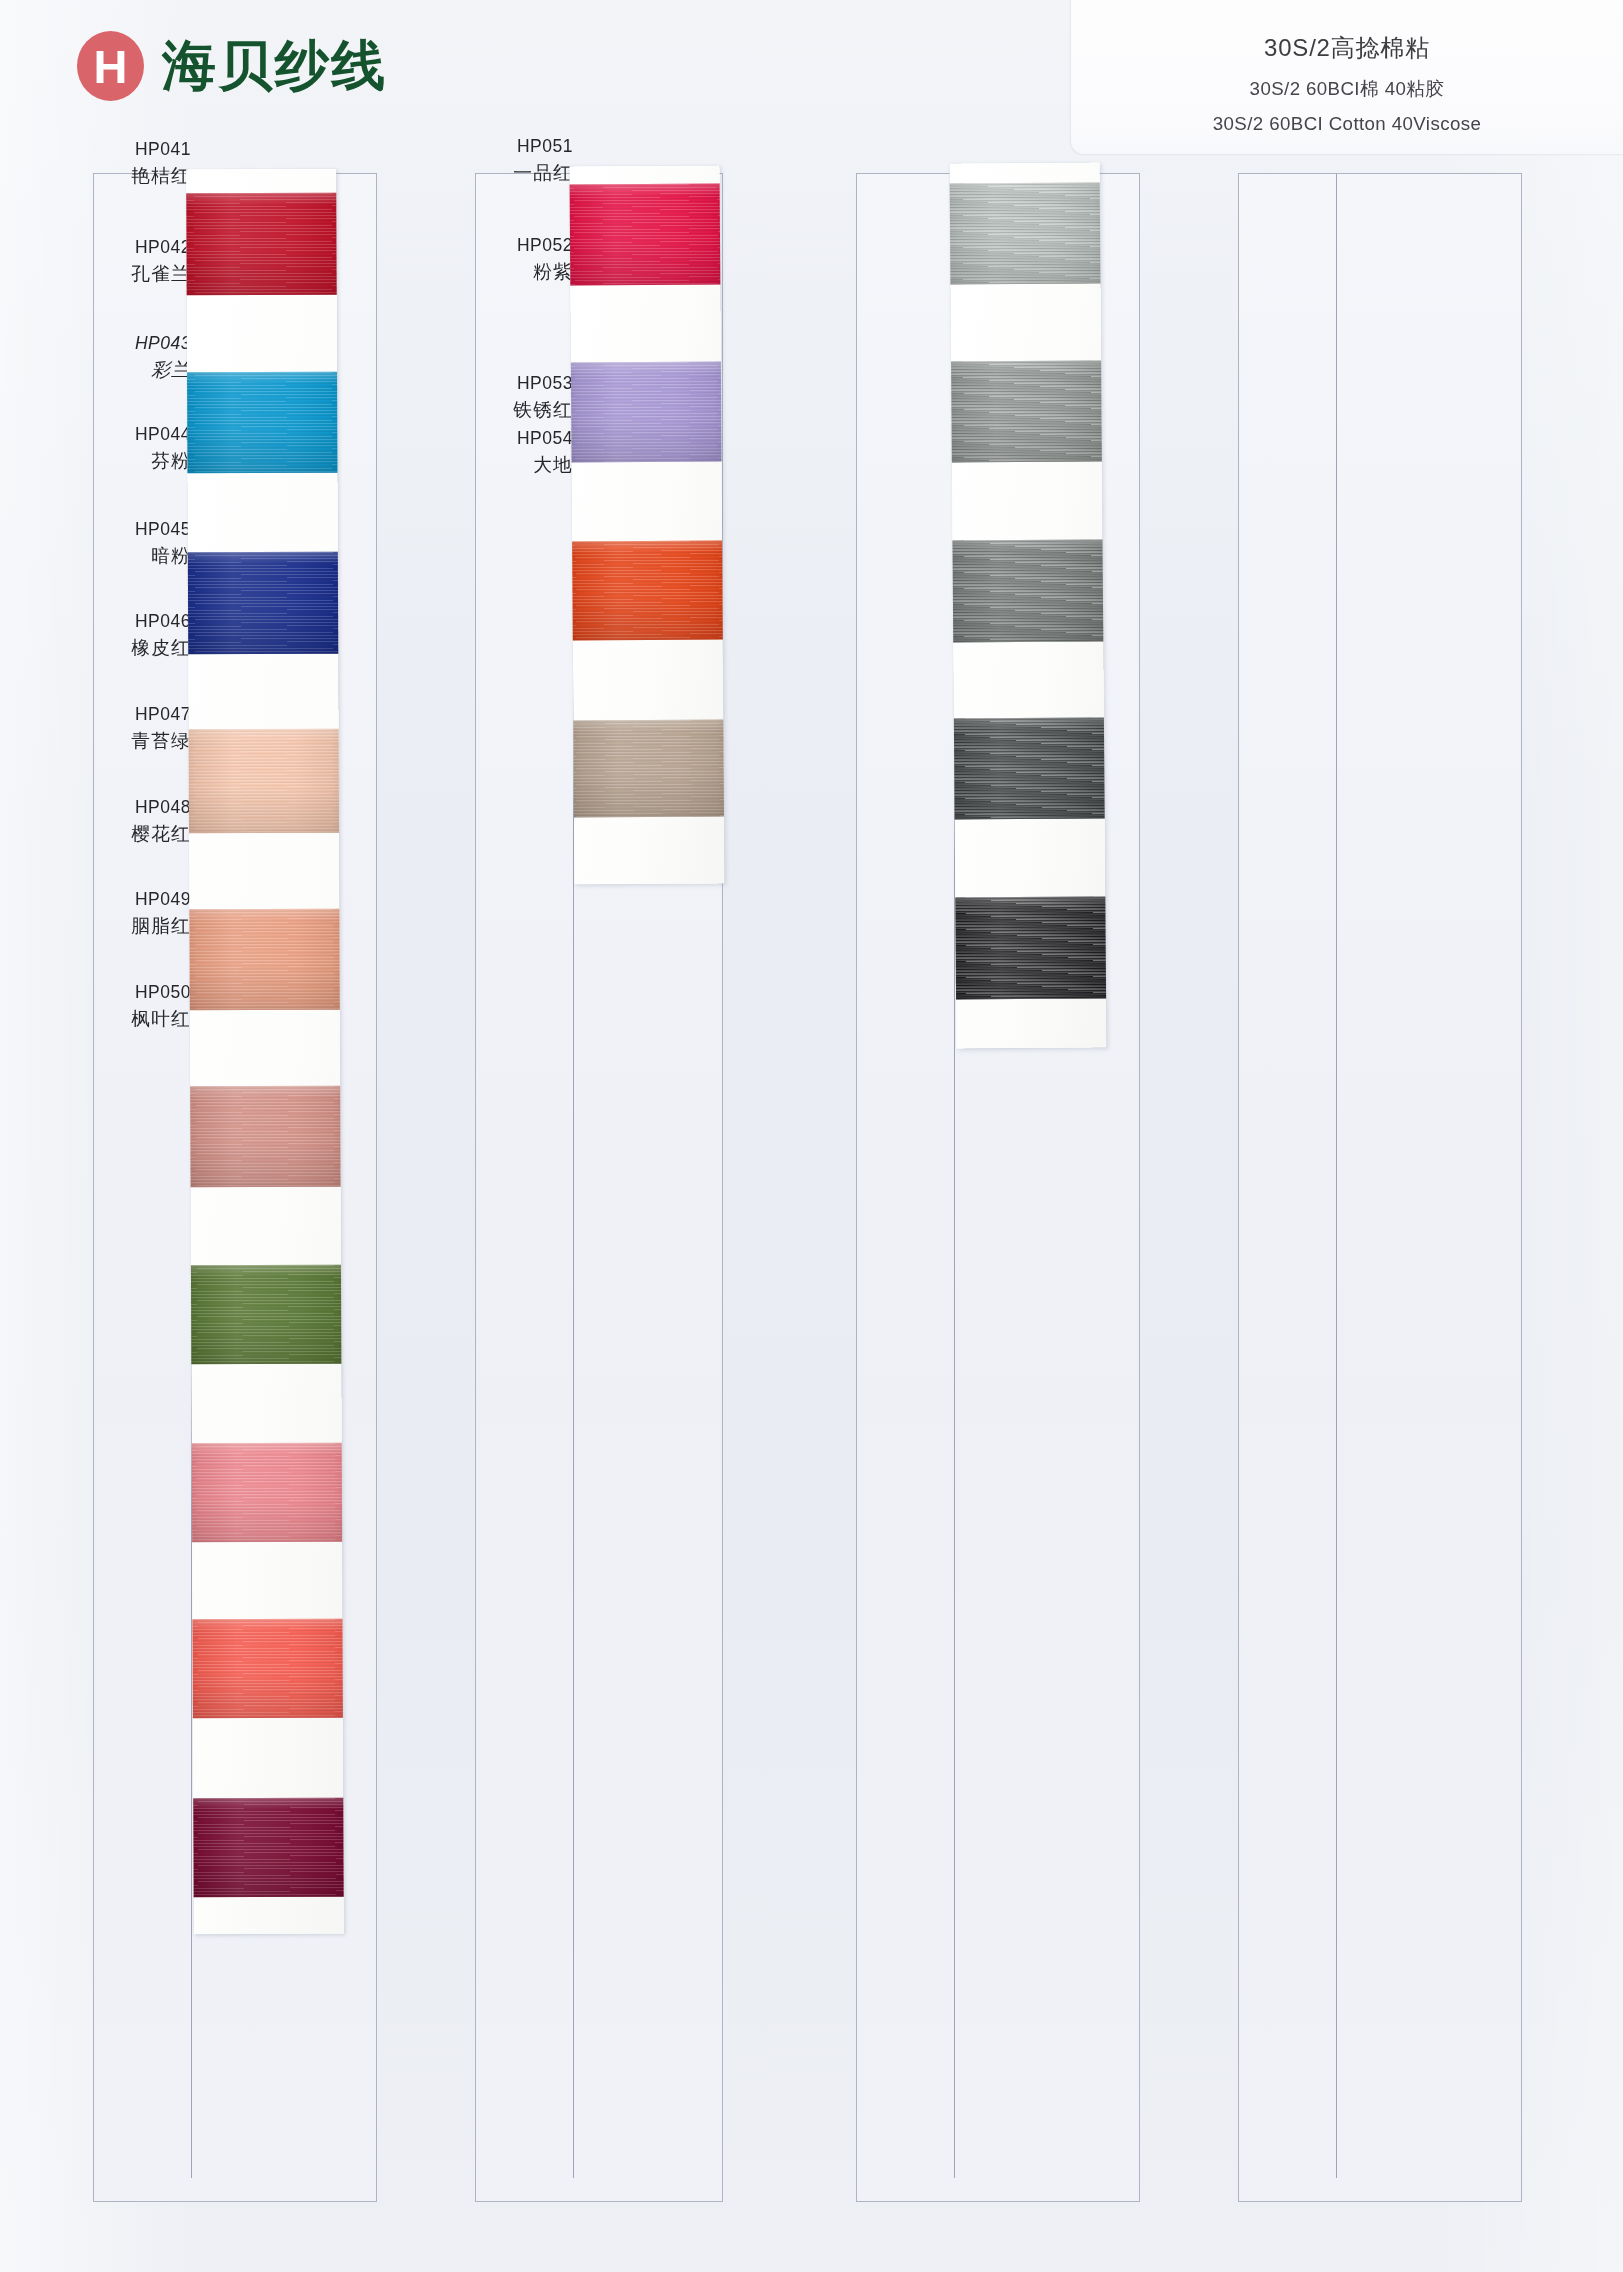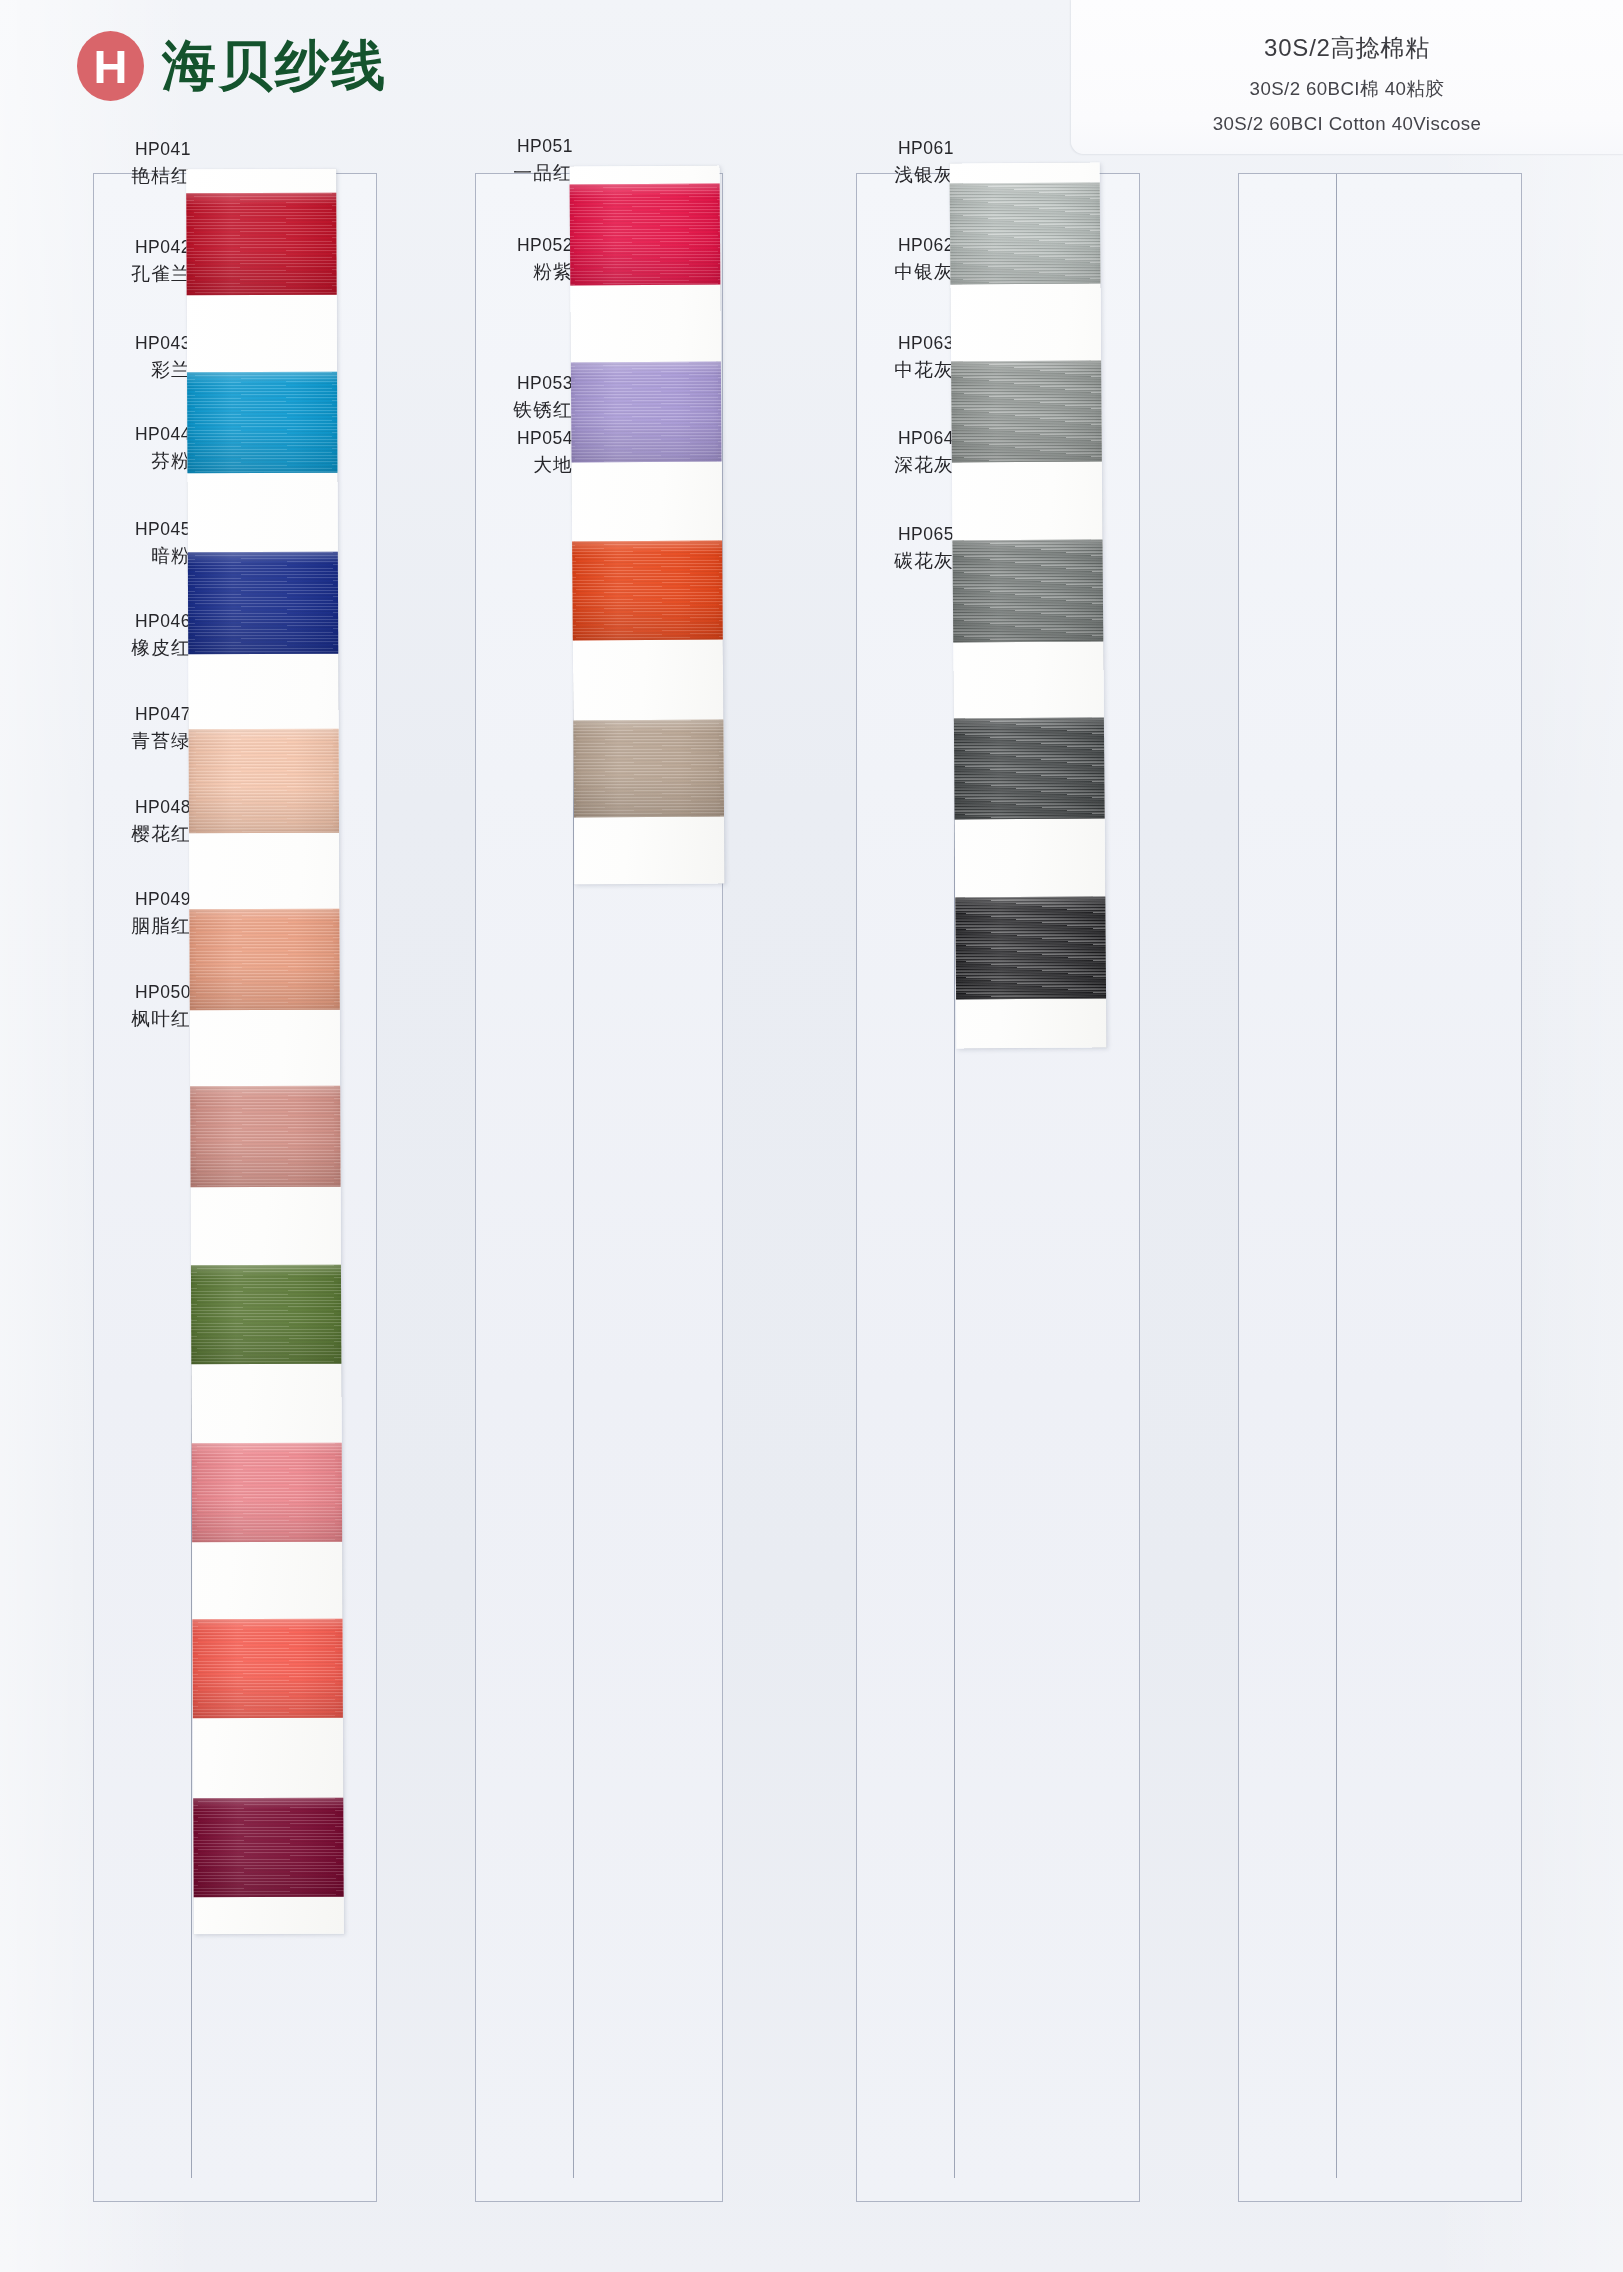--- a/index.html
+++ b/index.html
@@ -131,21 +131,21 @@
       <div class="divider" style="left: 97px;"></div>
       <div class="labelcol">
         <div class="lbl" style="top: -37px;">
           <div class="code">HP041</div>
           <div class="name">艳桔红</div>
         </div>
         <div class="lbl" style="top: 61px;">
           <div class="code">HP042</div>
           <div class="name">孔雀兰</div>
         </div>
-        <div class="lbl" style="top: 157px;">
+        <div class="lbl" style="top: 157px; font-style: italic;">
           <div class="code">HP043</div>
           <div class="name">彩兰</div>
         </div>
         <div class="lbl" style="top: 248px;">
           <div class="code">HP044</div>
           <div class="name">芬粉</div>
         </div>
         <div class="lbl" style="top: 343px;">
           <div class="code">HP045</div>
           <div class="name">暗粉</div>
@@ -206,42 +206,20 @@
       </div>
       <div class="card" style="left: 96px; top: -8px; width: 150px; height: 718px; transform: rotate(-0.4deg);">
         <div class="skein" style="top: 18px; height: 101px; background: rgb(232, 21, 73);"></div>
         <div class="skein" style="top: 196px; height: 100px; background: rgb(170, 155, 216);"></div>
         <div class="skein" style="top: 375px; height: 99px; background: rgb(233, 72, 28);"></div>
         <div class="skein" style="top: 554px; height: 97px; background: rgb(186, 166, 148);"></div>
       </div>
     </div>
     <div class="panel" style="left: 856px; width: 284px;">
       <div class="divider" style="left: 97px;"></div>
-      <div class="labelcol">
-        <div class="lbl" style="top: -38px;">
-          <div class="code">HP061</div>
-          <div class="name">浅银灰</div>
-        </div>
-        <div class="lbl" style="top: 59px;">
-          <div class="code">HP062</div>
-          <div class="name">中银灰</div>
-        </div>
-        <div class="lbl" style="top: 157px;">
-          <div class="code">HP063</div>
-          <div class="name">中花灰</div>
-        </div>
-        <div class="lbl" style="top: 252px;">
-          <div class="code">HP064</div>
-          <div class="name">深花灰</div>
-        </div>
-        <div class="lbl" style="top: 348px;">
-          <div class="code">HP065</div>
-          <div class="name">碳花灰</div>
-        </div>
-      </div>
       <div class="card" style="left: 96px; top: -11.4px; width: 150px; height: 885px; transform: rotate(-0.45deg);">
         <div class="skein heather" style="top: 19.5px; height: 101px; background: rgb(178, 186, 183);"></div>
         <div class="skein heather" style="top: 198px; height: 101px; background: rgb(139, 145, 142);"></div>
         <div class="skein heather" style="top: 377px; height: 102px; background: rgb(110, 116, 114);"></div>
         <div class="skein heather" style="top: 555px; height: 101px; background: rgb(59, 63, 64);"></div>
         <div class="skein heather" style="top: 734px; height: 102px; background: rgb(29, 29, 32);"></div>
       </div>
     </div>
     <div class="panel" style="left: 1238px; width: 284px;">
       <div class="divider" style="left: 97px;"></div>

